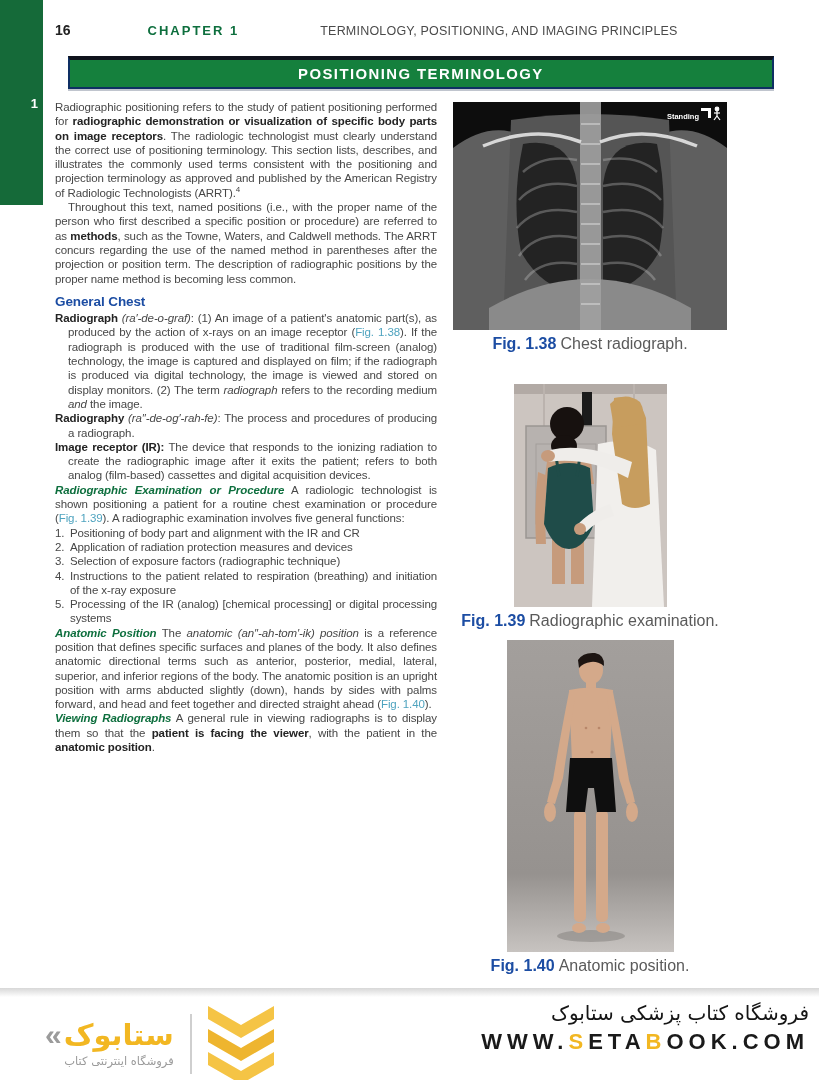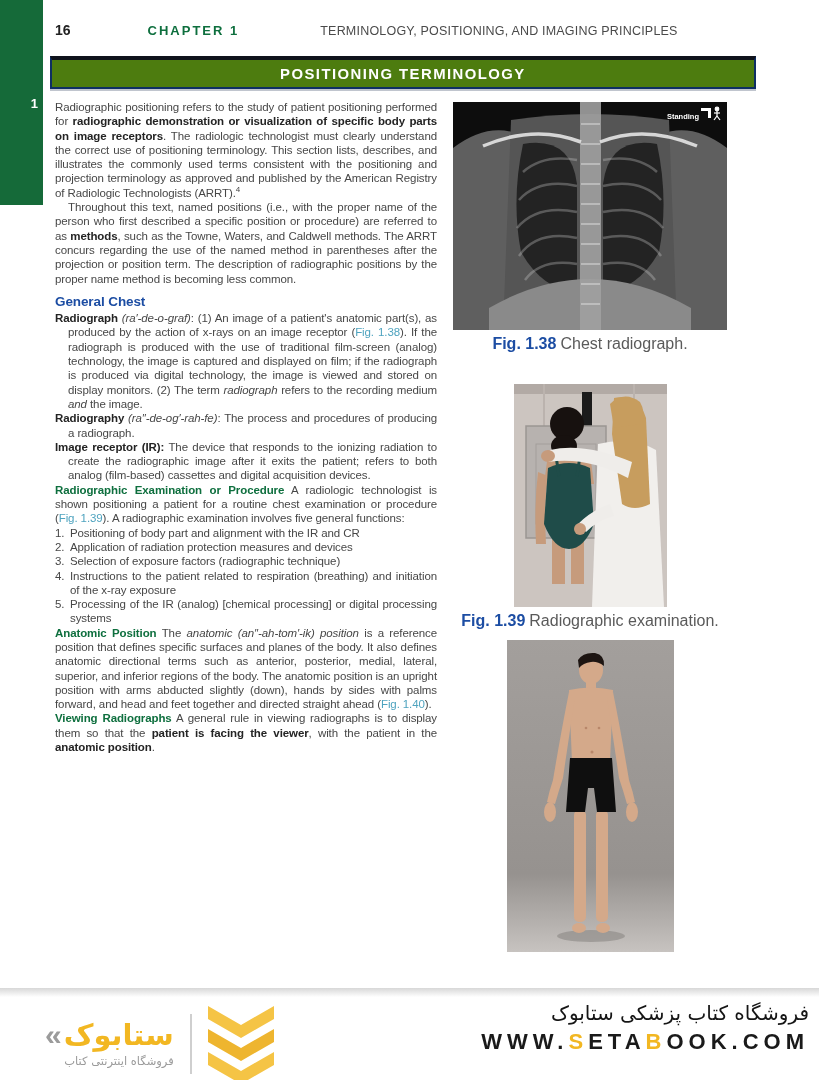--- a/index.html
+++ b/index.html
@@ -10,22 +10,22 @@
   
   .side-tab{position:absolute;left:0;top:0;width:43px;height:205px;background:#156a39;}
   .side-tab .tab-num{position:absolute;right:5px;top:96px;color:#fff;font-weight:bold;font-size:13px;}
   
   .runhead{position:absolute;left:55px;top:22px;display:flex;align-items:baseline;white-space:nowrap;gap:35px;}
   .runhead .pgnum{font-size:14px;font-weight:bold;color:#222;}
   .runhead .chap{margin-left:42px;font-size:13px;font-weight:bold;color:#0e6f3e;letter-spacing:2px;}
   .runhead .chtitle{margin-left:46px;font-size:12.5px;color:#4a4a4a;letter-spacing:0.2px;}
   
   .banner{
-    position:absolute;left:50px;top:56px;width:702px;height:27px;
-    background:#4d7c0f;border:2px solid #0e2f63;border-top:4px solid #10131c;
+    position:absolute;left:68px;top:56px;width:702px;height:27px;
+    background:#15803d;border:2px solid #0e2f63;border-top:4px solid #10131c;
     box-shadow:0 2px 0 rgba(140,150,165,.55);
     display:flex;align-items:center;justify-content:center;
   }
   .banner .banner-text{color:#fff;font-weight:bold;font-size:15.5px;letter-spacing:1.5px;transform:scaleX(.96);}
   
   .col{
     position:absolute;left:55px;top:100px;width:382px;
     font-size:11.5px;line-height:14.3px;color:#474747;text-align:justify;letter-spacing:-0.1px;
   }
   .col p{margin:0;}
@@ -36,21 +36,21 @@
   .block-lg{margin-top:19px;}
   .fn-list{margin-top:0;}
   .fn-list .li{display:flex;}
   .fn-list .num{flex:0 0 15px;}
   .fn-list .txt{flex:1;text-align:justify;}
   
   .seg-b{font-weight:bold;color:#242424;}
   .seg-i{font-style:italic;}
   .seg-fig{color:#4ea3bf;}
   .seg-sup{vertical-align:super;font-size:8px;line-height:0;}
-  .seg-gh{font-weight:bold;color:#0e6f3e;}
+  .seg-gh{font-weight:bold;font-style:italic;color:#0e6f3e;}
   .seg-gold{color:#f2b722;}
   
   .figure{position:absolute;width:300px;left:440px;text-align:center;}
   .fig138{top:102px;}
   .fig139{top:384px;}
   .fig140{top:640px;}
   .figure .img{display:block;margin:0 auto;}
   .figcap{margin-top:5px;font-size:16px;color:#5a5a5a;}
   .fig-label{color:#1c4da3;font-weight:bold;margin-right:4px;}
   
@@ -235,20 +235,23 @@
         <rect x="89" y="170" width="12" height="112" rx="5"></rect>
         <ellipse cx="72" cy="288" rx="7" ry="5"></ellipse>
         <ellipse cx="96" cy="288" rx="7" ry="5"></ellipse>
       </g>
       <path d="M71,20 Q76,12 88,13 Q98,15 97,26 Q90,21 84,22 Q76,23 72,28 Z" fill="#1d1512"></path>
       <path d="M63,118 L105,118 L109,172 L90,172 L87,148 L81,148 L78,172 L59,172 Z" fill="#0f0f0f"></path>
       <circle cx="79" cy="88" r="1.3" fill="#b8876a"></circle>
       <circle cx="92" cy="88" r="1.3" fill="#b8876a"></circle>
       <circle cx="85" cy="112" r="1.5" fill="#b8876a"></circle>
     </svg>
+    <div class="figcap">
+      <span class="fig-label">Fig. 1.40</span><span>Anatomic position.</span>
+    </div>
   </div>
 
   <div class="footer-sep"></div>
   <div class="footer">
     <div class="logo">
       <div class="logo-textcol">
         <div class="logo-wordmark">
           <span class="logo-guillemet">«</span>
           <span class="logo-name">ستابوک</span>
         </div>

